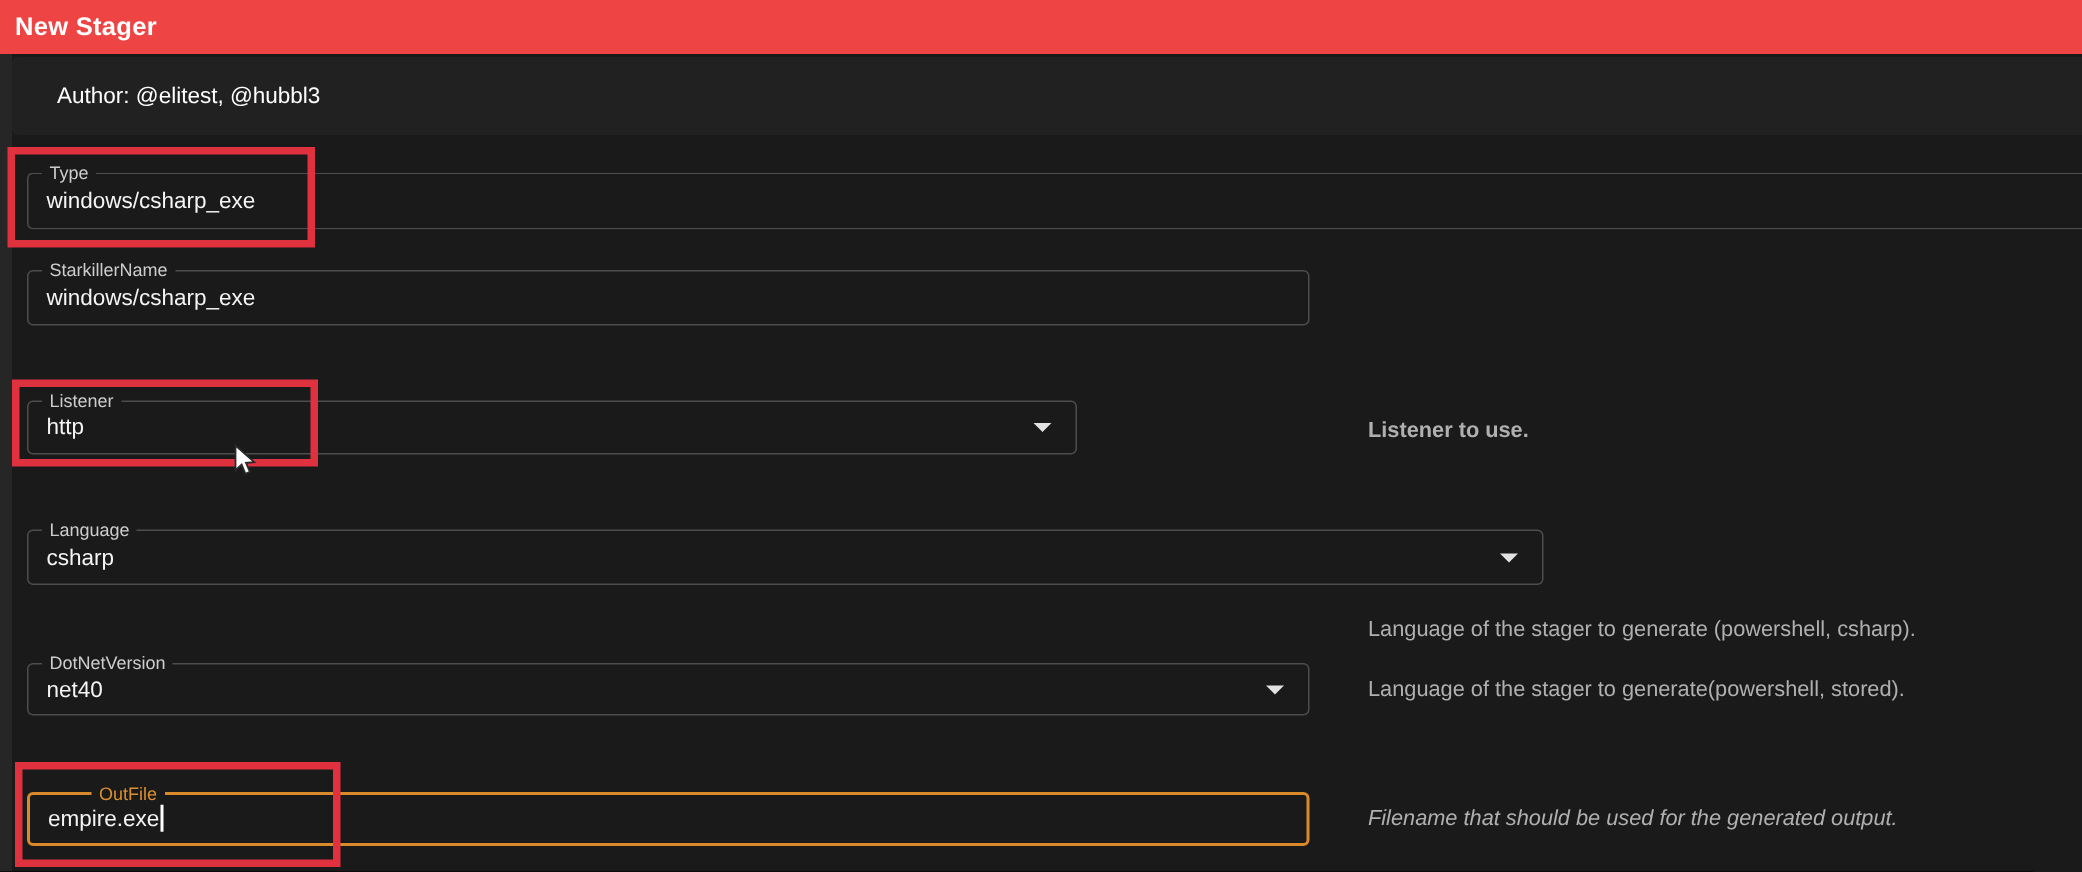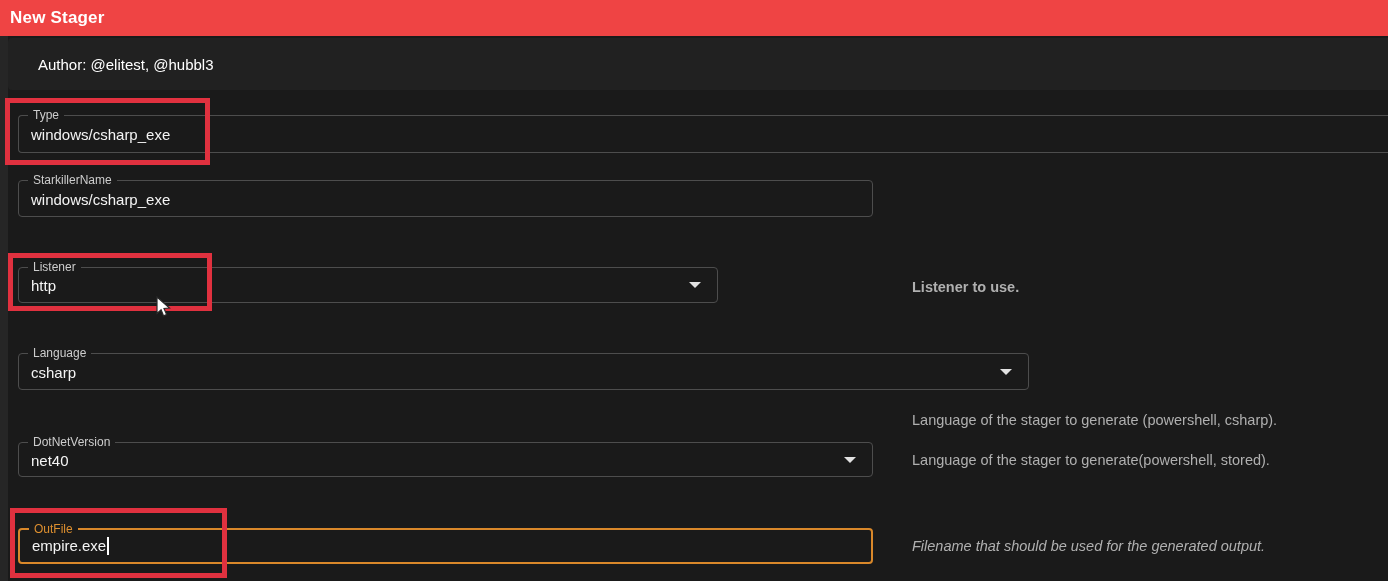--- a/index.html
+++ b/index.html
@@ -44,21 +44,21 @@
     white-space:nowrap;
   }
   .field .fvalue {
     position:absolute; left:12px; top:50%; transform:translateY(-50%);
     color:#f4f4f4; font-size:15px; white-space:nowrap;
   }
   .field.fullwidth {
     right:-2px; border-right:0; border-radius:4px 0 0 4px;
   }
   .field.focused { border:2px solid #d9882a; }
-  .field.focused .flabel { color:#dd8f2f; }
+  .field.focused .flabel { color:#dd8f2f;margin-left:32px; }
   .caret {
     display:inline-block; width:1.5px; height:18px; background:#ffffff;
     vertical-align:middle; margin-left:1px; margin-top:-2px;
   }
   .dd-arrow {
     position:absolute; right:16px; top:50%; margin-top:-3px;
     width:0; height:0;
     border-left:6px solid transparent; border-right:6px solid transparent;
     border-top:6px solid #e2e2e2;
   }

